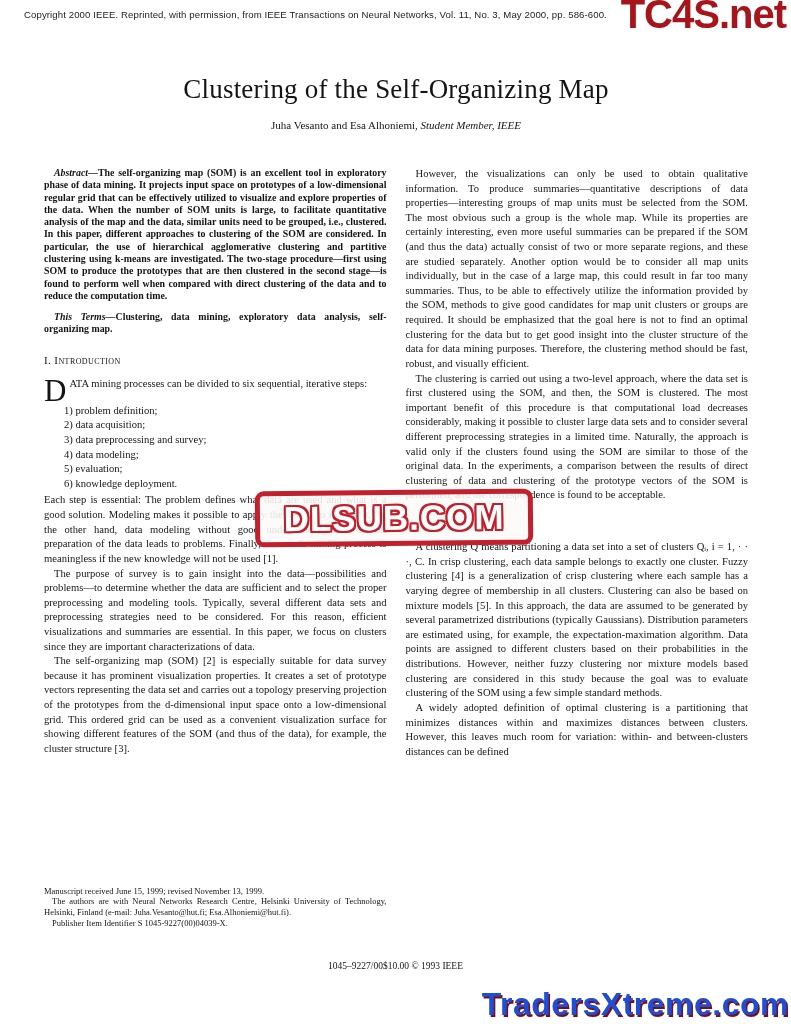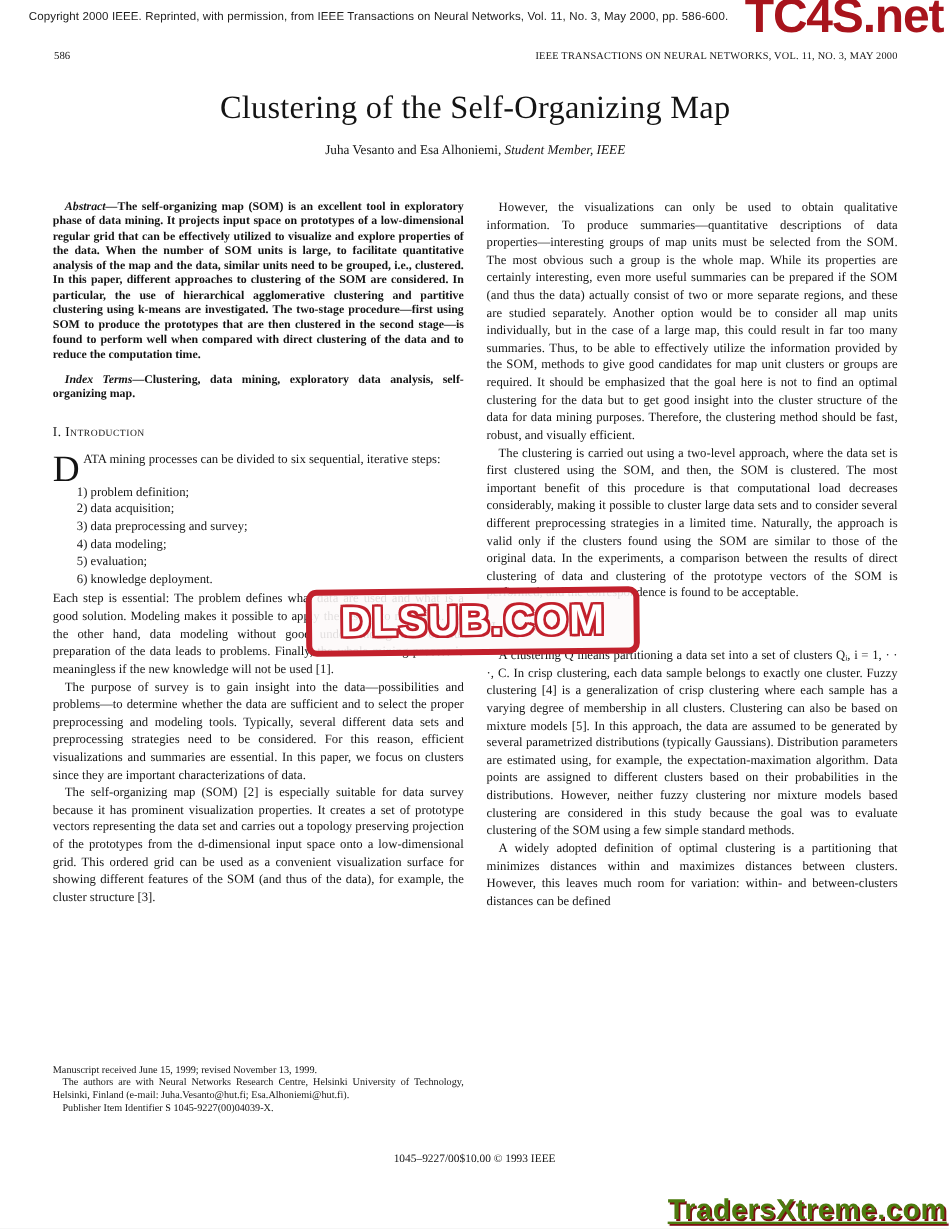--- a/index.html
+++ b/index.html
@@ -98,55 +98,50 @@
     color: #ffffff;
     text-shadow:
       -2px -2px 0 #c2202c, 2px -2px 0 #c2202c,
       -2px  2px 0 #c2202c, 2px  2px 0 #c2202c,
        0   -2px 0 #c2202c, 0    2px 0 #c2202c,
       -2px  0   0 #c2202c, 2px  0   0 #c2202c;
   }
   .wm-bottom {
     position: absolute; right: 2px; bottom: 1px;
     font-family: "Liberation Sans", sans-serif;
-    font-weight: bold; font-size: 24px; letter-spacing: 0.5px;
-    color: #4d7c0f;
+    font-weight: bold; font-size: 32px; letter-spacing: 0.5px;
+    color: #1d4ed8;
     text-shadow: 1.5px 1.5px 0 #7e0d12;
-    text-decoration: underline;
   }
 </style>
 </head>
 <body>
 
 <div class="page">
 
   <div class="copyright">Copyright 2000 IEEE. Reprinted, with permission, from IEEE Transactions on Neural Networks, Vol. 11, No. 3, May 2000, pp. 586-600.</div>
 
   <div class="wm-corner">TC4S.net</div>
 
-  <div class="running-header">
-    <span>586</span>
-    <span class="journal">IEEE TRANSACTIONS ON NEURAL NETWORKS, VOL. 11, NO. 3, MAY 2000</span>
-  </div>
 
   <div class="main">
     <h1 class="title">Clustering of the Self-Organizing Map</h1>
 
     <div class="authors">
       <span>Juha Vesanto and Esa Alhoniemi, </span><i>Student Member, IEEE</i>
     </div>
 
     <div class="columns">
 
       <div class="col left">
         <p class="abstract">
           <span class="lbl">Abstract—</span><span>The self-organizing map (SOM) is an excellent tool in exploratory phase of data mining. It projects input space on prototypes of a low-dimensional regular grid that can be effectively utilized to visualize and explore properties of the data. When the number of SOM units is large, to facilitate quantitative analysis of the map and the data, similar units need to be grouped, i.e., clustered. In this paper, different approaches to clustering of the SOM are considered. In particular, the use of hierarchical agglomerative clustering and partitive clustering using k-means are investigated. The two-stage procedure—first using SOM to produce the prototypes that are then clustered in the second stage—is found to perform well when compared with direct clustering of the data and to reduce the computation time.</span>
         </p>
         <p class="index-terms">
-          <span class="lbl">Index Terms—</span><span>Clustering, data mining, exploratory data analysis, self-organizing map.</span>
+          <span class="lbl">This Terms—</span><span>Clustering, data mining, exploratory data analysis, self-organizing map.</span>
         </p>
 
         <p class="sec-heading">I. Introduction</p>
 
         <p class="intro-p">
           <span class="dropcap">D</span><span>ATA mining processes can be divided to six sequential, iterative steps:</span>
         </p>
 
         <div class="steps">
           <div class="step">1) problem definition;</div>

